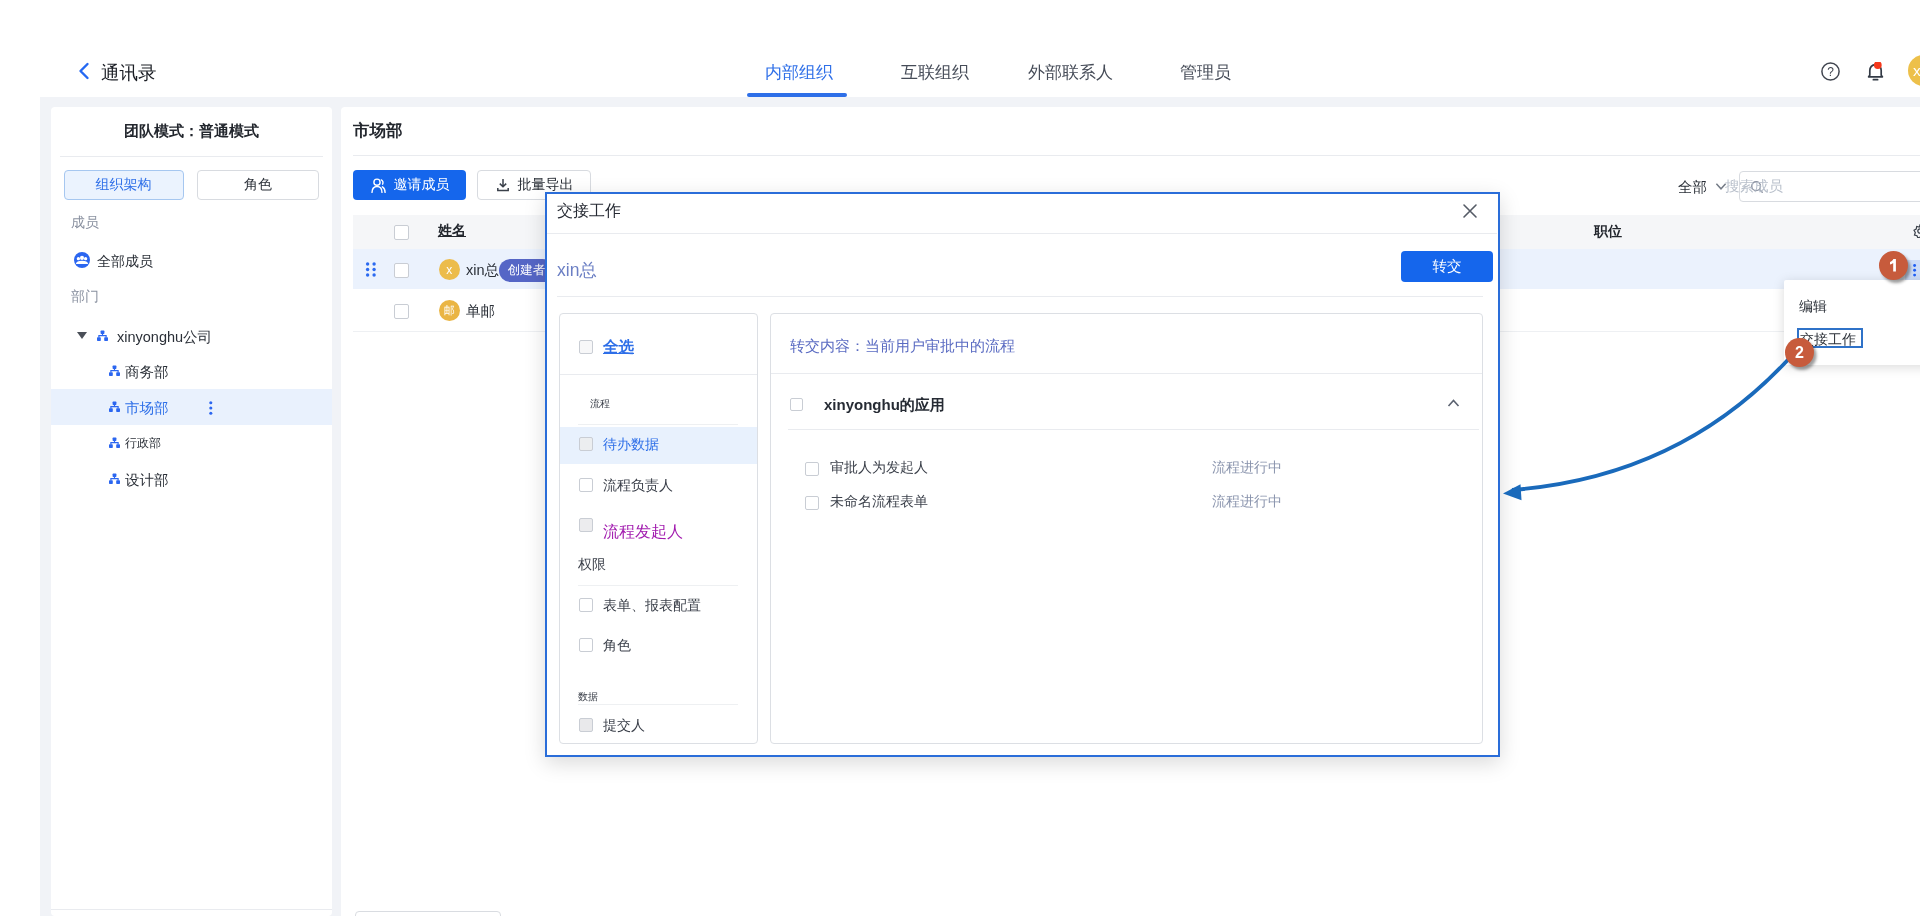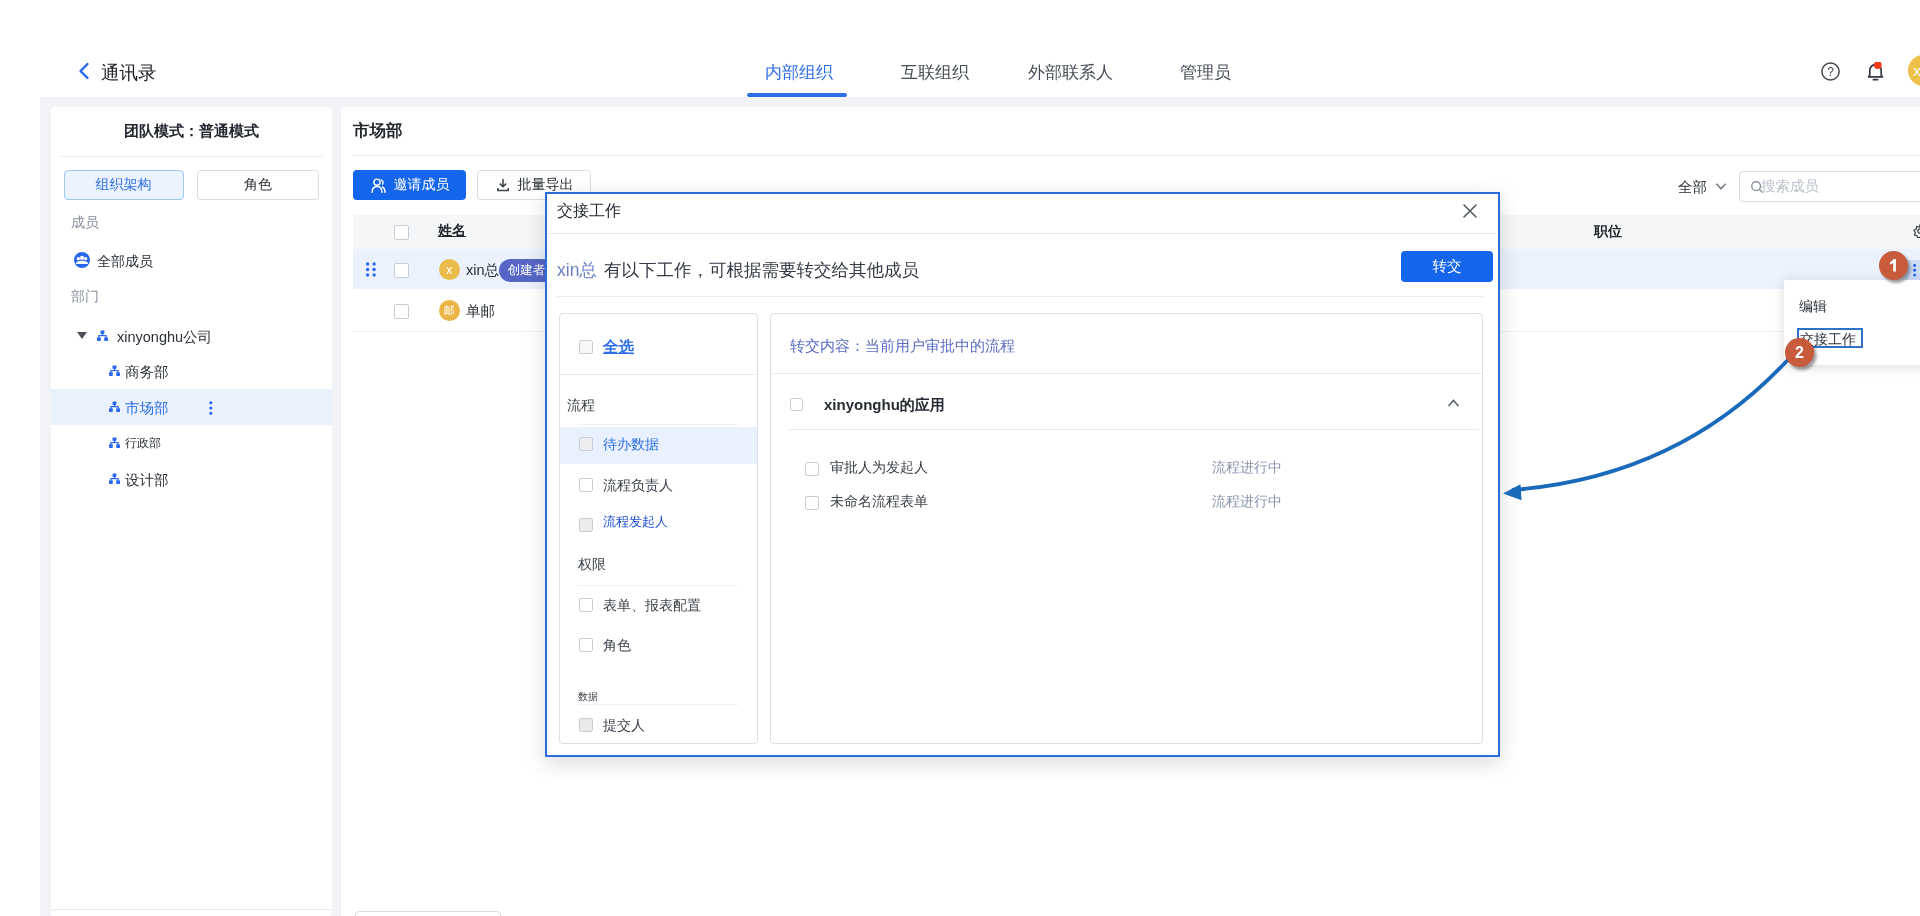--- a/index.html
+++ b/index.html
@@ -140,21 +140,21 @@
 
   <div class="abs dark" style="left:1337px;top:71px;font-size:14.5px;">全部</div>
   <svg class="abs" style="left:1374px;top:75px;" width="12" height="9" viewBox="0 0 13 9">
       <path d="M1.5 1.5 L6.5 7 L11.5 1.5" fill="none" stroke="#757c87" stroke-width="1.6"></path>
     </svg>
   <div class="abs" style="left:1398px;top:63.5px;width:190px;height:31px;border:1px solid #d8dbe0;border-radius:4px;background:#fff;"></div>
   <svg class="abs" style="left:1409px;top:72.5px;" width="14" height="14" viewBox="0 0 16 16">
       <circle cx="7" cy="7" r="5" fill="none" stroke="#8a91a0" stroke-width="1.6"></circle>
       <path d="M10.8 10.8 L14 14" stroke="#8a91a0" stroke-width="1.6" stroke-linecap="round"></path>
     </svg>
-  <div class="abs" style="left:1420px;top:70px;font-size:14.5px;color:#b9c0cb;">搜索成员</div>
+  <div class="abs" style="left:1384px;top:70px;font-size:14.5px;color:#b9c0cb;">搜索成员</div>
 
   <div class="abs" style="left:12px;top:108px;width:1567px;height:34px;background:#f5f6f8;"></div>
   <div class="abs cb" style="left:53px;top:117.5px;"></div>
   <div class="abs" style="left:97px;top:115px;font-size:14px;font-weight:bold;color:#23272e;text-decoration:underline;">姓名</div>
   <div class="abs" style="left:1253px;top:116px;font-size:14px;font-weight:bold;color:#23272e;">职位</div>
   <svg class="abs" style="left:1572px;top:117px;" width="14" height="14" viewBox="0 0 14 14">
       <circle cx="7" cy="7" r="2.2" fill="none" stroke="#3a404a" stroke-width="1.3"></circle>
       <path d="M7 1 L8.2 3.2 L10.8 2.6 L11.5 5.2 L13.6 6.3 L12.4 8.7 L13.3 11.2 L10.9 11.9 L10 14 L7.4 13 L4.9 14 L4 11.7 L1.5 11 L2.3 8.5 L1 6.3 L3.2 5 L3.7 2.5 L6.3 3.1 Z" fill="none" stroke="#3a404a" stroke-width="1.2"></path>
     </svg>
 
@@ -182,37 +182,36 @@
   <div class="abs" style="left:13.5px;top:804px;width:146px;height:10px;border:1px solid #d9dce1;border-radius:4px;background:#fff;"></div>
 </div>
 
 <div class="abs" id="modal" style="left:545px;top:192px;width:955px;height:565px;background:#fff;border:2px solid #2a6dd9;box-shadow:0 6px 20px rgba(0,0,0,0.15);">
   <div class="abs" style="left:10px;top:7px;font-size:16px;color:#262a33;">交接工作</div>
   <svg class="abs" style="left:915px;top:9px;" width="16" height="16" viewBox="0 0 16 16">
       <path d="M2 2 L14 14 M14 2 L2 14" stroke="#555b66" stroke-width="1.6" stroke-linecap="round"></path>
     </svg>
   <div class="abs hdiv" style="left:0;top:39px;width:950px;"></div>
   <div class="abs" style="left:10px;top:64px;font-size:17.5px;color:#6b7fc4;">xin总</div>
-  <div class="abs" style="left:57px;top:64px;font-size:17.5px;color:#343945;">有以下工作，可根据需要转交给其他成员</div>
   <div class="abs row-center" style="left:854px;top:56.5px;width:92px;height:31px;background:#1566ec;border-radius:4px;justify-content:center;font-size:14.5px;color:#fff;">转交</div>
   <div class="abs hdiv" style="left:10px;top:101.5px;width:926px;"></div>
 
   <div class="abs" style="left:12px;top:119px;width:199px;height:431px;border:1px solid #dcdfe4;border-radius:4px;">
     <div class="abs cb" style="left:19px;top:26px;width:14px;height:14px;background:#f7f7f8;"></div>
     <div class="abs" style="left:43px;top:23px;font-size:15.5px;font-weight:bold;color:#2e6fe8;text-decoration:underline;">全选</div>
     <div class="abs hdiv" style="left:0;top:60px;width:197px;"></div>
-    <div class="abs" style="left:7px;top:83px;font-size:14px;color:#3a3f49;">流程</div>
+    <div class="abs" style="left:30px;top:83px;font-size:10px;color:#3a3f49;">流程</div>
     <div class="abs hdiv" style="left:18px;top:110px;width:160px;background:#eef0f2;"></div>
     <div class="abs" style="left:0;top:113px;width:197px;height:37px;background:#e8f1fd;"></div>
     <div class="abs cb" style="left:19px;top:123px;width:14px;height:14px;background:#eceef0;"></div>
     <div class="abs blue" style="left:43px;top:122px;font-size:14px;">待办数据</div>
     <div class="abs cb" style="left:19px;top:164px;width:14px;height:14px;"></div>
     <div class="abs" style="left:43px;top:163px;font-size:14px;color:#3a3f49;">流程负责人</div>
     <div class="abs cb" style="left:19px;top:204px;width:14px;height:14px;background:#ececee;"></div>
-    <div class="abs" style="left:43px;top:199px;font-size:13px;color:#1d4ed8;">流程发起人</div>
+    <div class="abs" style="left:43px;top:208px;font-size:16px;color:#a21caf;">流程发起人</div>
     <div class="abs" style="left:18px;top:242px;font-size:14px;color:#3a3f49;">权限</div>
     <div class="abs hdiv" style="left:18px;top:271px;width:160px;background:#eef0f2;"></div>
     <div class="abs cb" style="left:19px;top:284px;width:14px;height:14px;"></div>
     <div class="abs" style="left:43px;top:283px;font-size:14px;color:#3a3f49;">表单、报表配置</div>
     <div class="abs cb" style="left:19px;top:324px;width:14px;height:14px;"></div>
     <div class="abs" style="left:43px;top:323px;font-size:14px;color:#3a3f49;">角色</div>
     <div class="abs" style="left:18px;top:376px;font-size:10px;color:#3a3f49;font-family:Liberation Serif, serif;">数据</div>
     <div class="abs hdiv" style="left:18px;top:390px;width:160px;background:#eef0f2;"></div>
     <div class="abs cb" style="left:19px;top:404px;width:14px;height:14px;background:#e9e9eb;"></div>
     <div class="abs" style="left:43px;top:403px;font-size:14px;color:#3a3f49;">提交人</div>

